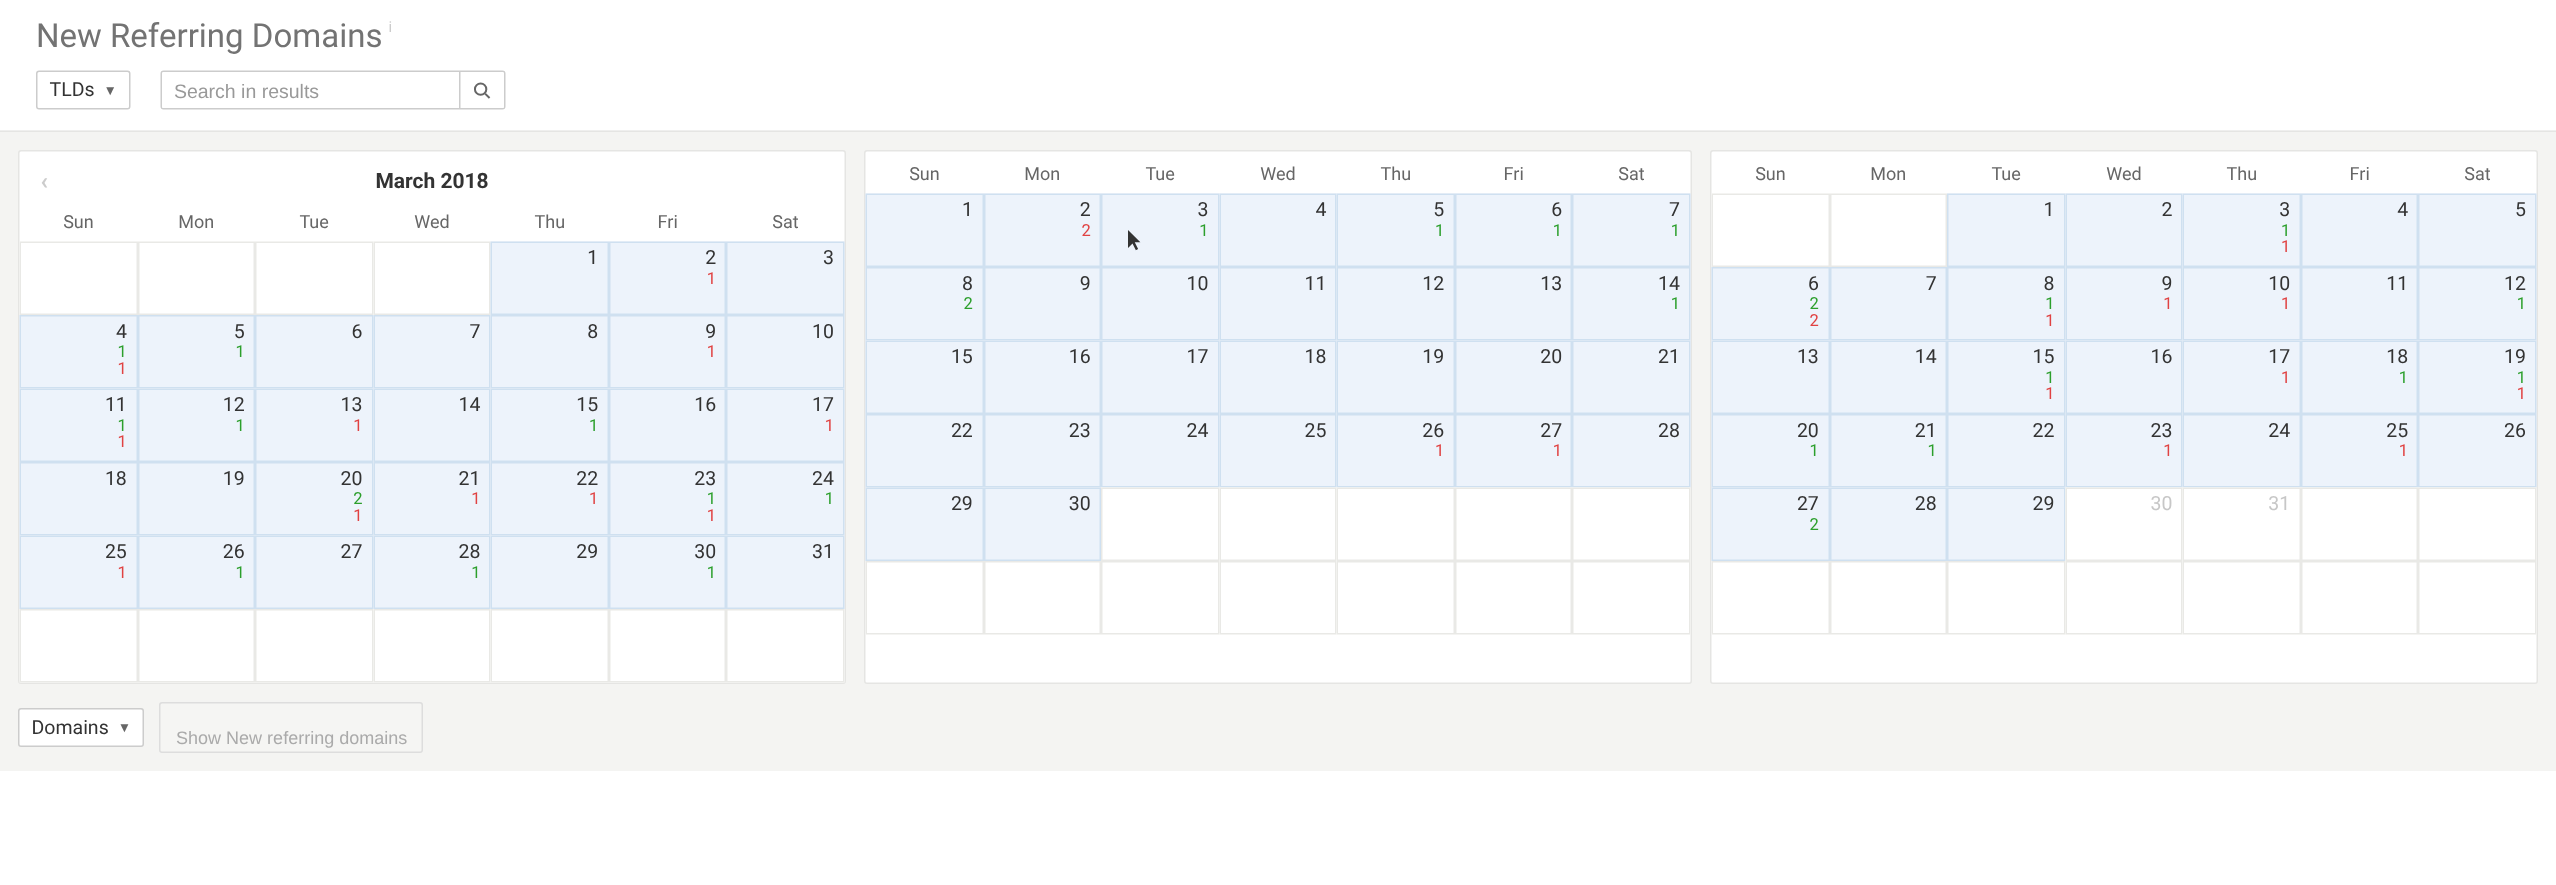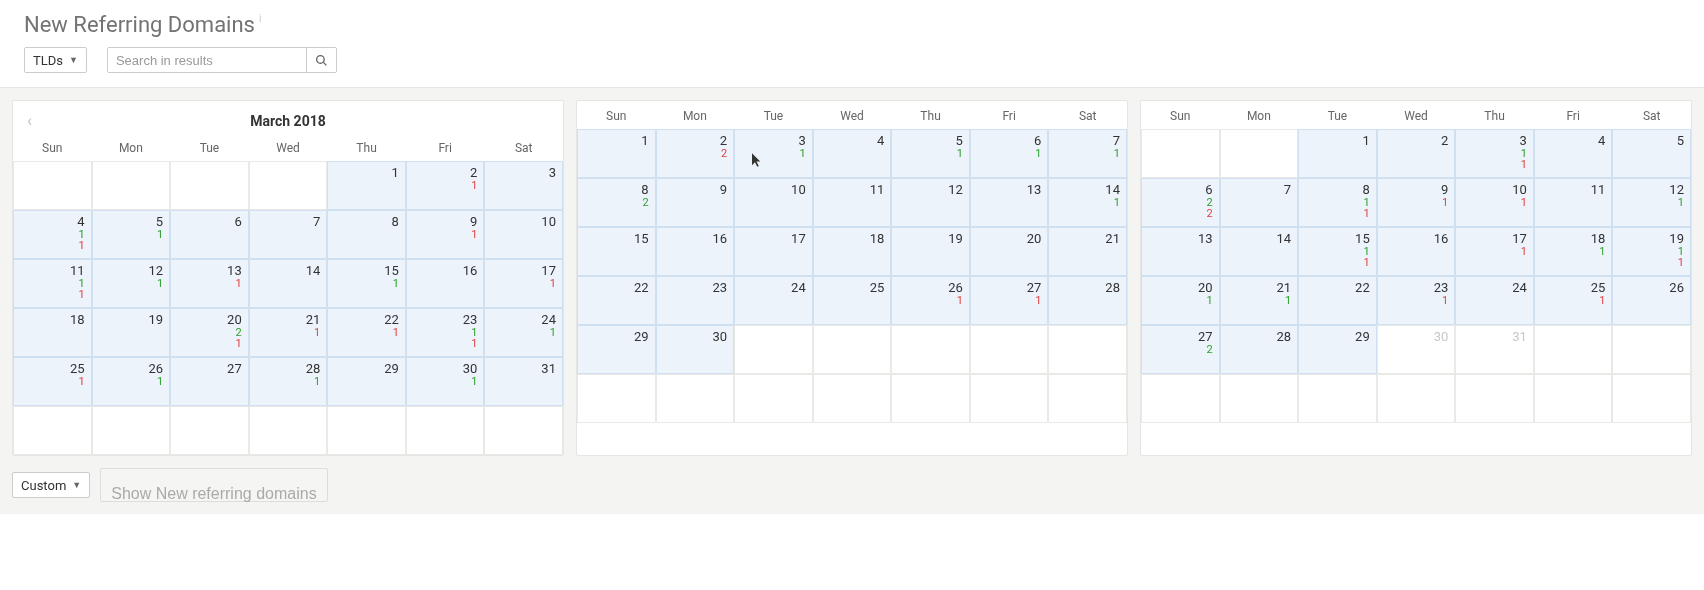--- a/index.html
+++ b/index.html
@@ -136,21 +136,21 @@
     margin-top:12px;
     align-items:center;
   }
   .btn-disabled {
     border:1px solid #ddd;
     background:#f5f5f3;
     color:#aaa;
     height:26px;
     padding:16px 10px;
     border-radius:2px;
-    font-size:16px;
+    font-size:12px;
     cursor:default;
   }
   .cursor-icon {
     position:absolute;
     width:18px;height:18px;
     pointer-events:none;
     z-index:5;
   }
 </style>
 </head>
@@ -695,20 +695,20 @@
           <div class="day empty"></div>
           <div class="day empty"></div>
           <div class="day empty"></div>
           <div class="day empty"></div>
         </div>
       </div>
     </div>
 
   <div class="footer-controls">
     <div class="dropdown">
-      <span>Custom</span>
+      <span>Domains</span>
       <span class="caret">▼</span>
     </div>
     <button class="btn-disabled">
       <span>Show New referring domains</span>
     </button>
   </div>
 </div>
 
 </body></html>

